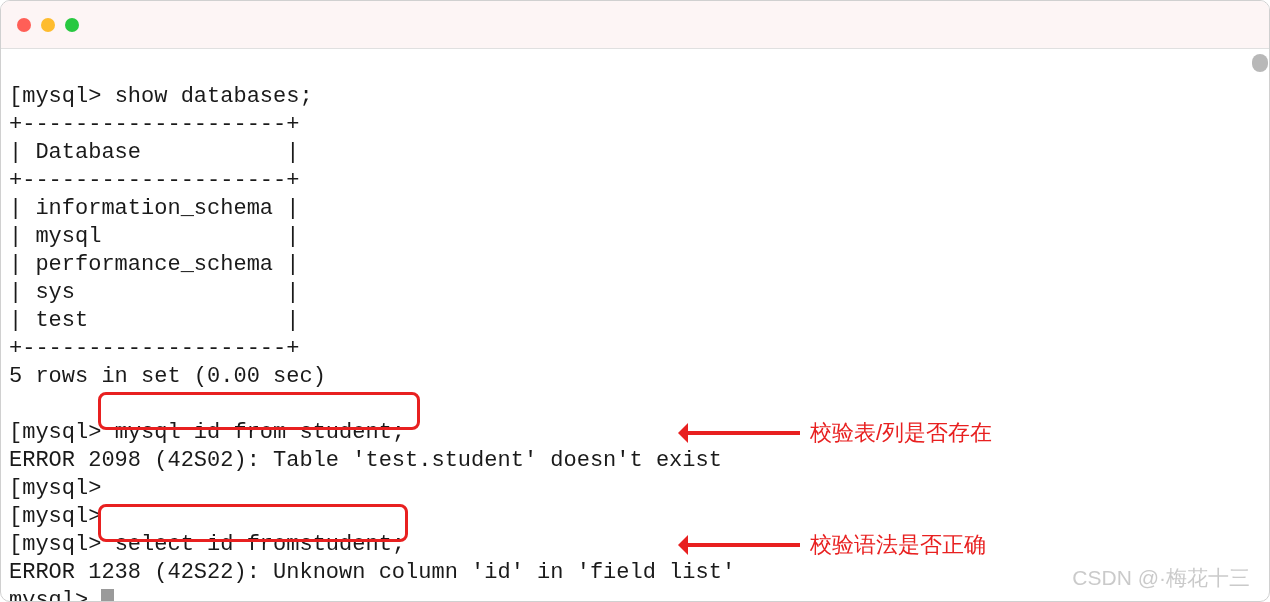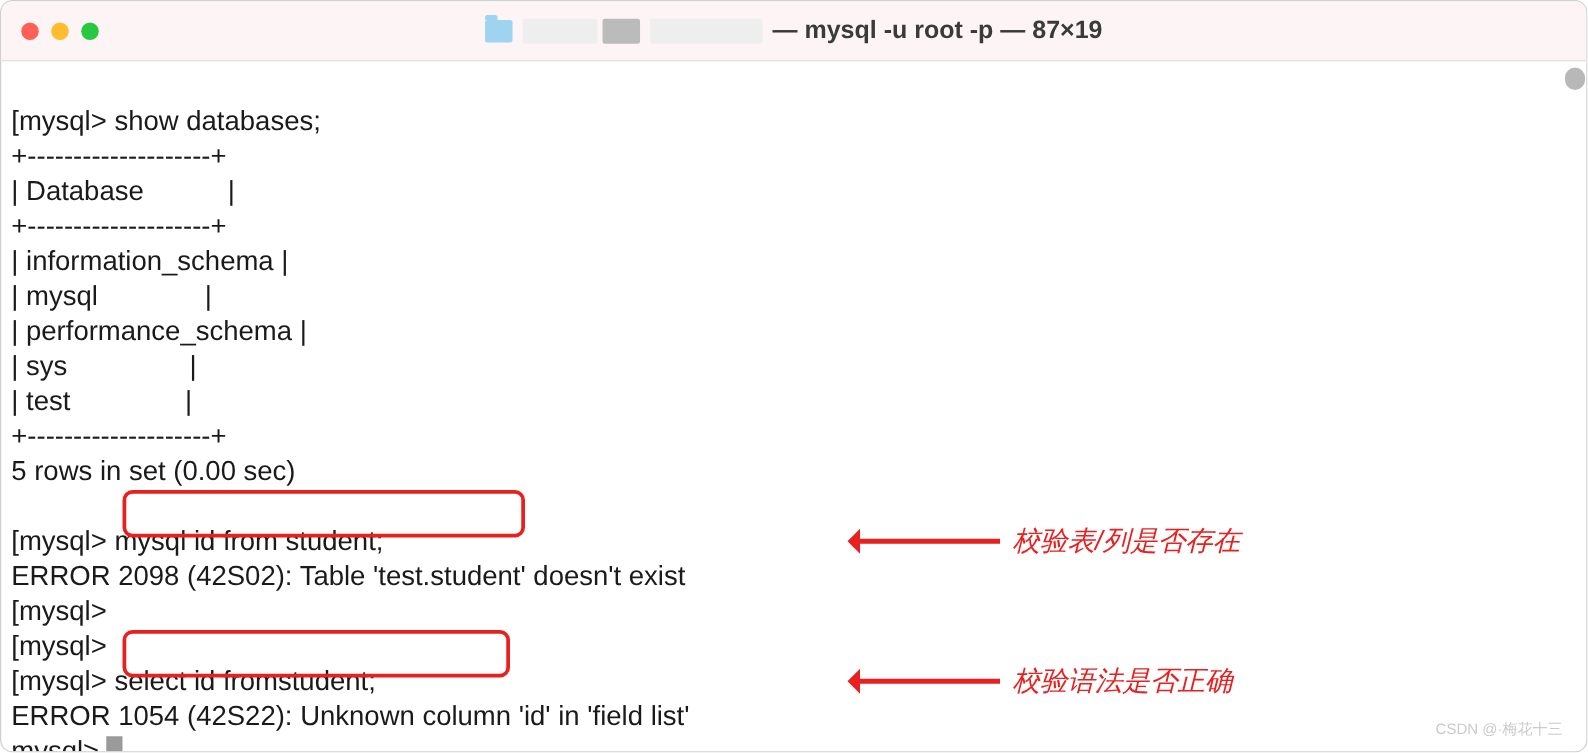--- a/index.html
+++ b/index.html
@@ -73,21 +73,21 @@
       height: 20px;
       background: #eee;
       border-radius: 2px;
     }
     .redacted.b1 { width: 60px; }
     .redacted.b2 { width: 30px; background:#bbb; margin-left:-4px;}
     .redacted.b3 { width: 90px; }
     .terminal {
       flex: 1;
       padding: 6px 8px;
-      font-family: Liberation Sans, sans-serif;
+      font-family: Liberation Mono, monospace;
       font-size: 22px;
       line-height: 28px;
       color: #1a1a1a;
       white-space: pre;
       position: relative;
       overflow: hidden;
     }
     .terminal pre { margin: 0; font-family: inherit; }
     .scrollbar {
       position: absolute;
@@ -106,21 +106,20 @@
     }
     .annotation {
       position: absolute;
       color: #e82020;
       font-size: 22px;
       font-weight: 500;
       display: flex;
       align-items: center;
       gap: 10px;
       pointer-events: none;
-      font-style: italic;
     }
     .arrow {
       width: 120px;
       height: 4px;
       background: #e82020;
       position: relative;
     }
     .arrow::before {
       content: "";
       position: absolute;
@@ -135,40 +134,33 @@
       width: 13px;
       height: 24px;
       background: #9a9a9a;
       vertical-align: text-bottom;
     }
     .watermark {
       position: absolute;
       right: 20px;
       bottom: 10px;
       color: rgba(150,150,150,0.5);
-      font-size: 12px;
+      font-size: 21px;
       pointer-events: none;
     }
   </style>
 </head>
 <body>
 
 <div class="window">
   <div class="titlebar">
     <div class="traffic-lights">
       <div class="tl-btn tl-close"></div>
       <div class="tl-btn tl-min"></div>
       <div class="tl-btn tl-max"></div>
-    </div>
-    <div class="title-center">
-      <span class="folder-icon"></span>
-      <span class="redacted b1"></span>
-      <span class="redacted b2"></span>
-      <span class="redacted b3"></span>
-      <span>— mysql -u root -p — 87×19</span>
     </div>
   </div>
 
   <div class="terminal">
 <pre>[<span>mysql&gt;</span> <span>show databases;</span>
 <span>+--------------------+</span>
 <span>| Database           |</span>
 <span>+--------------------+</span>
 <span>| information_schema |</span>
 <span>| mysql              |</span>
@@ -176,21 +168,21 @@
 <span>| sys                |</span>
 <span>| test               |</span>
 <span>+--------------------+</span>
 <span>5 rows in set (0.00 sec)</span>
 
 [<span>mysql&gt;</span> <span>mysql id from student;</span>
 <span>ERROR 2098 (42S02): Table 'test.student' doesn't exist</span>
 [<span>mysql&gt;</span>
 [<span>mysql&gt;</span>
 [<span>mysql&gt;</span> <span>select id fromstudent;</span>
-<span>ERROR 1054 (42S22): Unknown column 'id' in 'field list'</span>
+<span>ERROR 1238 (42S22): Unknown column 'id' in 'field list'</span>
 <span>mysql&gt;</span> <span class="cursor-block"></span></pre>
   </div>
 
   <div class="scrollbar"></div>
 </div>
 
 <div class="highlight-box" style="left:98px; top:392px; width:322px; height:38px;"></div>
 <div class="highlight-box" style="left:98px; top:504px; width:310px; height:38px;"></div>
 
 <div class="annotation" style="left:680px; top:418px;">

